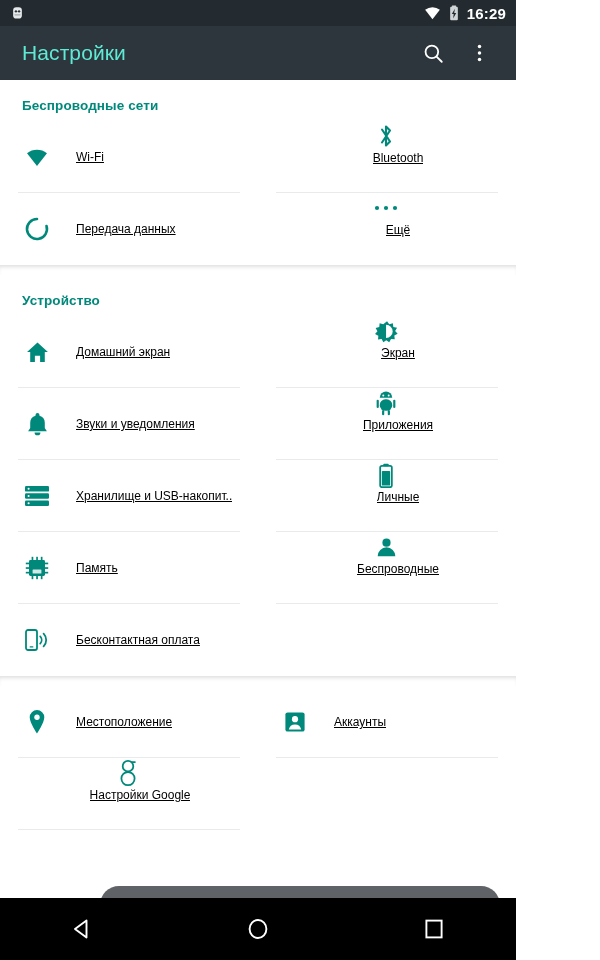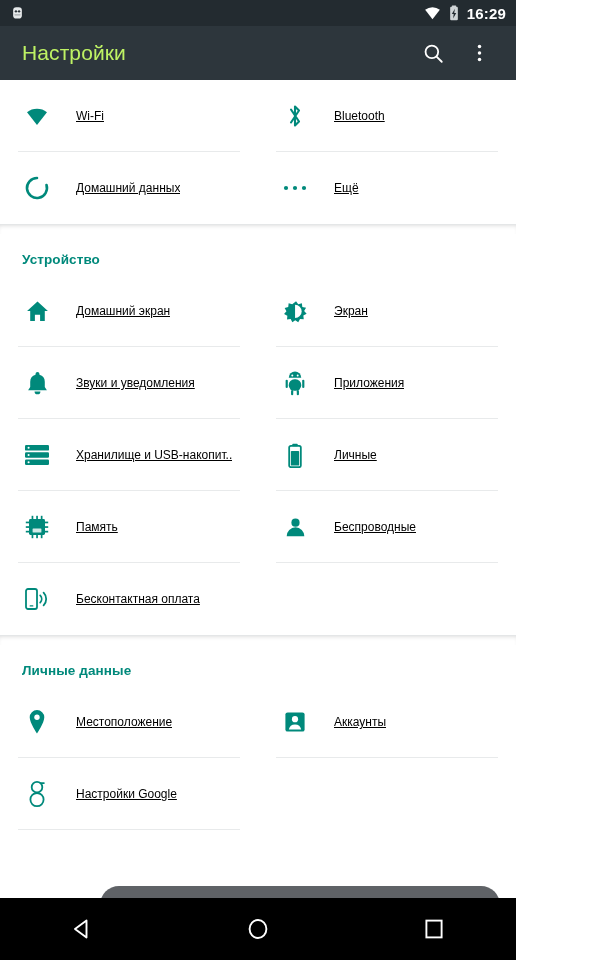--- a/index.html
+++ b/index.html
@@ -53,21 +53,21 @@
   .app-bar {
     height: 54px;
     background: #2d363c;
     display: flex;
     align-items: center;
     padding: 0 14px 0 22px;
     box-sizing: border-box;
     flex: 0 0 auto;
   }
   .app-title {
-    color: #bef264;
+    color: #5eead4;
     font-size: 21px;
     font-weight: normal;
     flex: 1 1 auto;
     letter-spacing: 0.1px;
   }
   .app-action {
     width: 46px;
     height: 46px;
     display: flex;
     align-items: center;
@@ -105,21 +105,21 @@
   }
   .cell {
     position: relative;
     box-sizing: border-box;
     height: 72px;
     display: flex;
     align-items: center;
     padding-left: 22px;
     cursor: pointer;
   }
-  .cell.col-right { padding-left: 22px; }
+  .cell.col-right { padding-left: 22px; flex-direction: column; }
   .cell .divider {
     position: absolute;
     left: 18px;
     right: 18px;
     bottom: 0;
     height: 1px;
     background: #e8eaeb;
   }
   .cell .ico {
     width: 30px;
@@ -217,20 +217,21 @@
         <circle cx="3" cy="4.2" r="2.1" fill="#ffffff"></circle>
         <circle cx="3" cy="12" r="2.1" fill="#ffffff"></circle>
         <circle cx="3" cy="19.8" r="2.1" fill="#ffffff"></circle>
       </svg>
     </div>
   </div>
 
   <div class="content">
 
     <div class="section">
+      <div class="section-header">Беспроводные сети</div>
       <div class="rows">
 
         <div class="cell">
           <span class="ico">
             <svg width="24" height="19" viewBox="0 0 24 20">
               <path d="M12 19 L1.5 5.5 A17 17 0 0 1 22.5 5.5 Z" fill="#00897b"></path>
             </svg>
           </span>
           <span class="lbl">Wi-Fi</span>
           <span class="divider"></span>
@@ -245,21 +246,21 @@
           <span class="lbl">Bluetooth</span>
           <span class="divider"></span>
         </div>
 
         <div class="cell no-divider">
           <span class="ico">
             <svg width="26" height="26" viewBox="0 0 26 26">
               <path d="M13 3 A10 10 0 1 0 22.5 10" fill="none" stroke="#00897b" stroke-width="2.6" stroke-linecap="round"></path>
             </svg>
           </span>
-          <span class="lbl">Домашний данных</span>
+          <span class="lbl">Передача данных</span>
 
         </div>
 
         <div class="cell col-right no-divider">
           <span class="ico">
             <svg width="24" height="8" viewBox="0 0 24 8">
               <circle cx="3" cy="4" r="2.1" fill="#00897b"></circle>
               <circle cx="12" cy="4" r="2.1" fill="#00897b"></circle>
               <circle cx="21" cy="4" r="2.1" fill="#00897b"></circle>
             </svg>
@@ -405,21 +406,20 @@
         <div class="cell col-right empty no-divider">
           <span class="lbl"></span>
         </div>
 
       </div>
     </div>
 
     <div class="section-gap"></div>
 
     <div class="section">
-      <div class="section-header">Личные данные</div>
       <div class="rows">
 
         <div class="cell">
           <span class="ico">
             <svg width="20" height="26" viewBox="0 0 18 26">
               <path d="M9 1 a7.3 7.3 0 0 1 7.3 7.3 C16.3 14 9 24.4 9 24.4 S1.7 14 1.7 8.3 A7.3 7.3 0 0 1 9 1 Z" fill="#00897b"></path>
               <circle cx="9" cy="8.3" r="2.7" fill="#ffffff"></circle>
             </svg>
           </span>
           <span class="lbl">Местоположение</span>

